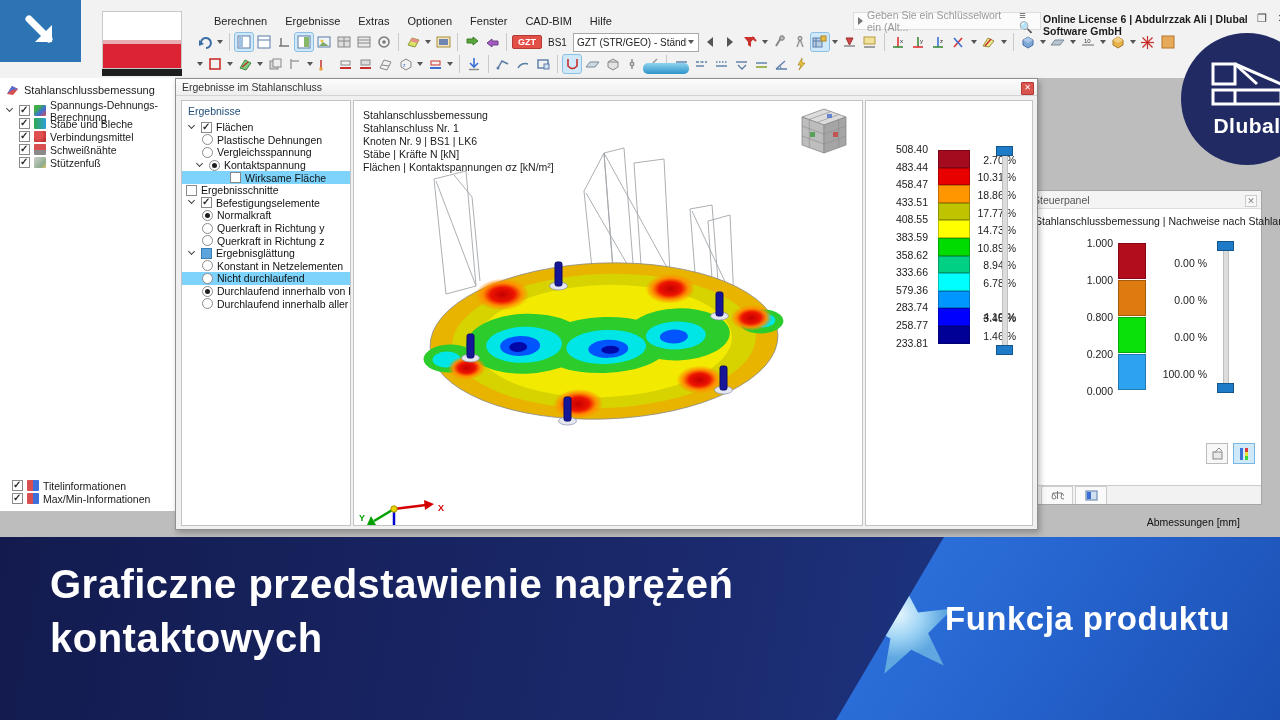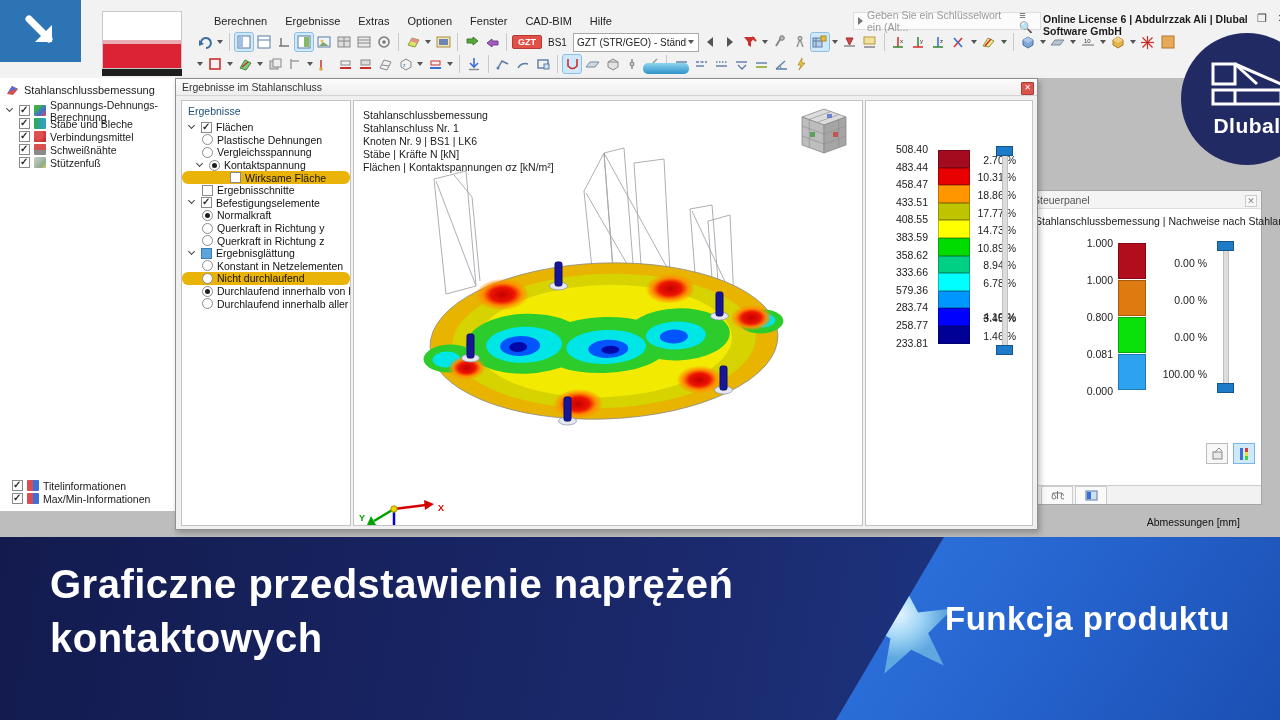--- a/index.html
+++ b/index.html
@@ -56,21 +56,21 @@
 
   
   #dialog{left:175px;top:78px;width:863px;height:452px;background:#f0f0f0;border:1px solid #8f8f8f;box-sizing:border-box;box-shadow:2px 3px 6px rgba(0,0,0,.25);}
   #dlg-title{position:absolute;left:0;top:0;width:100%;height:17px;background:linear-gradient(#fdfdfd,#eee);border-bottom:1px solid #d4d4d4;font-size:10.5px;color:#333;display:flex;align-items:center;padding-left:6px;box-sizing:border-box;}
   #dlg-close{position:absolute;right:3px;top:3px;width:11px;height:11px;background:#d9534f;border:1px solid #b23b35;color:#fff;font-size:8px;line-height:9px;text-align:center;border-radius:1px;}
   .panel{position:absolute;background:#fff;border:1px solid #c4c4c4;box-sizing:border-box;}
   #tree-panel{left:5px;top:21px;width:170px;height:426px;font-size:10.5px;color:#111;overflow:hidden;}
   #tree-head{color:#1f4e79;padding:4px 0 4px 6px;}
   .trow{display:flex;align-items:center;gap:4px;height:12.6px;padding-left:6px;}
   .trow .lbl{white-space:nowrap;}
-  .hl{background:#eab308;border-radius:6px;}
+  .hl{background:#7dd3fc;}
   .i1{padding-left:20px;} .i3{padding-left:48px;}
 
   #viewport{left:177px;top:21px;width:510px;height:426px;}
   #vp-head{position:absolute;left:9px;top:8px;font-size:10.5px;color:#1a1a1a;line-height:13px;}
   #vp-scene{position:absolute;left:0;top:0;}
 
   #legend{left:689px;top:21px;width:168px;height:426px;font-size:10.5px;color:#1a1a1a;}
   #legend .ltitle{padding:6px 0 0 7px;line-height:13px;}
   .lv{position:absolute;left:16px;width:46px;text-align:right;font-size:10.5px;}
   .lband{position:absolute;left:72px;width:32px;height:17.6px;border:1px solid rgba(0,0,0,.25);box-sizing:border-box;}
@@ -586,21 +586,21 @@
 
   <div class="abs" id="steuerpanel">
     <div id="sp-title">
         <span>Steuerpanel</span>
       </div>
     <div id="sp-close">✕</div>
     <div id="sp-sub">Stahlanschlussbemessung | Nachweise nach Stahlanschlüssen</div>
     <div class="spv" style="top:46px">1.000</div>
     <div class="spv" style="top:83px">1.000</div>
     <div class="spv" style="top:120px">0.800</div>
-    <div class="spv" style="top:157px">0.081</div>
+    <div class="spv" style="top:157px">0.200</div>
     <div class="spv" style="top:194px">0.000</div>
     <div class="spband" style="top: 52px; background: rgb(177, 13, 29);"></div>
     <div class="spband" style="top: 89px; background: rgb(221, 122, 16);"></div>
     <div class="spband" style="top: 126px; background: rgb(10, 224, 10);"></div>
     <div class="spband" style="top: 163px; background: rgb(45, 163, 239);"></div>
     <div class="sppct" style="top:66px">0.00 %</div>
     <div class="sppct" style="top:103px">0.00 %</div>
     <div class="sppct" style="top:140px">0.00 %</div>
     <div class="sppct" style="top:177px">100.00 %</div>
     <div class="slider-track" style="left:196px;top:56px;height:143px"></div>
@@ -668,21 +668,21 @@
       </div>
       <div class="trow" style="padding-left:14px">
         <span class="exp"></span>
         <span class="radio checked"></span>
         <span class="lbl">Kontaktspannung</span>
       </div>
       <div class="trow i3 hl">
         <span class="cb"></span>
         <span class="lbl">Wirksame Fläche</span>
       </div>
-      <div class="trow" style="padding-left:20px">
+      <div class="trow" style="padding-left:4px">
         <span class="cb"></span>
         <span class="lbl">Ergebnisschnitte</span>
       </div>
       <div class="trow">
         <span class="exp"></span>
         <span class="cb checked"></span>
         <span class="lbl">Befestigungselemente</span>
       </div>
       <div class="trow i1">
         <span class="radio checked"></span>

